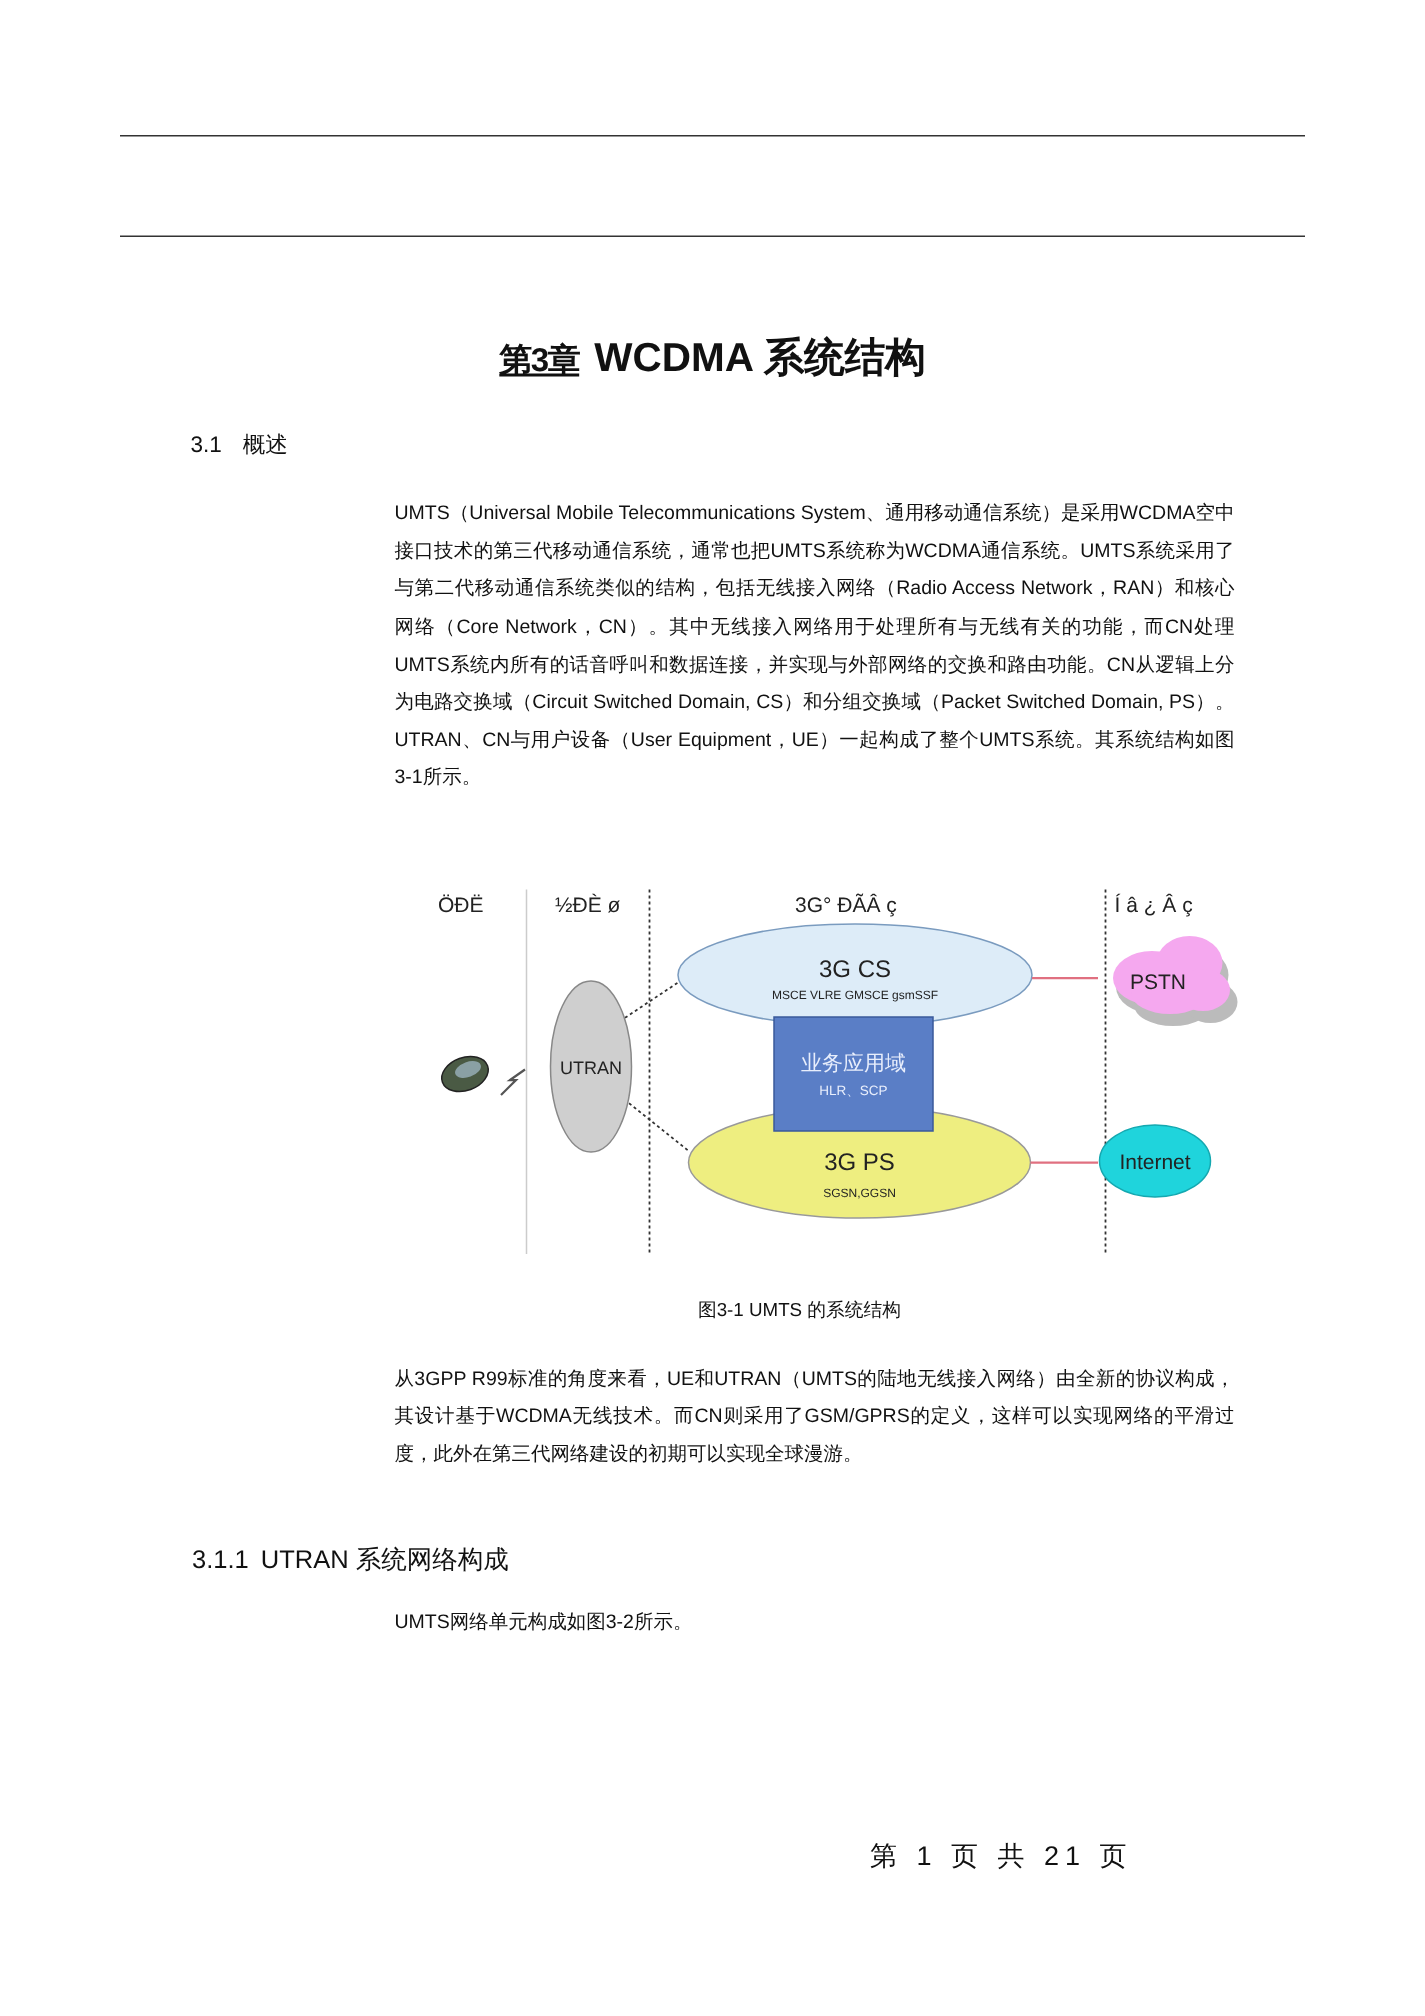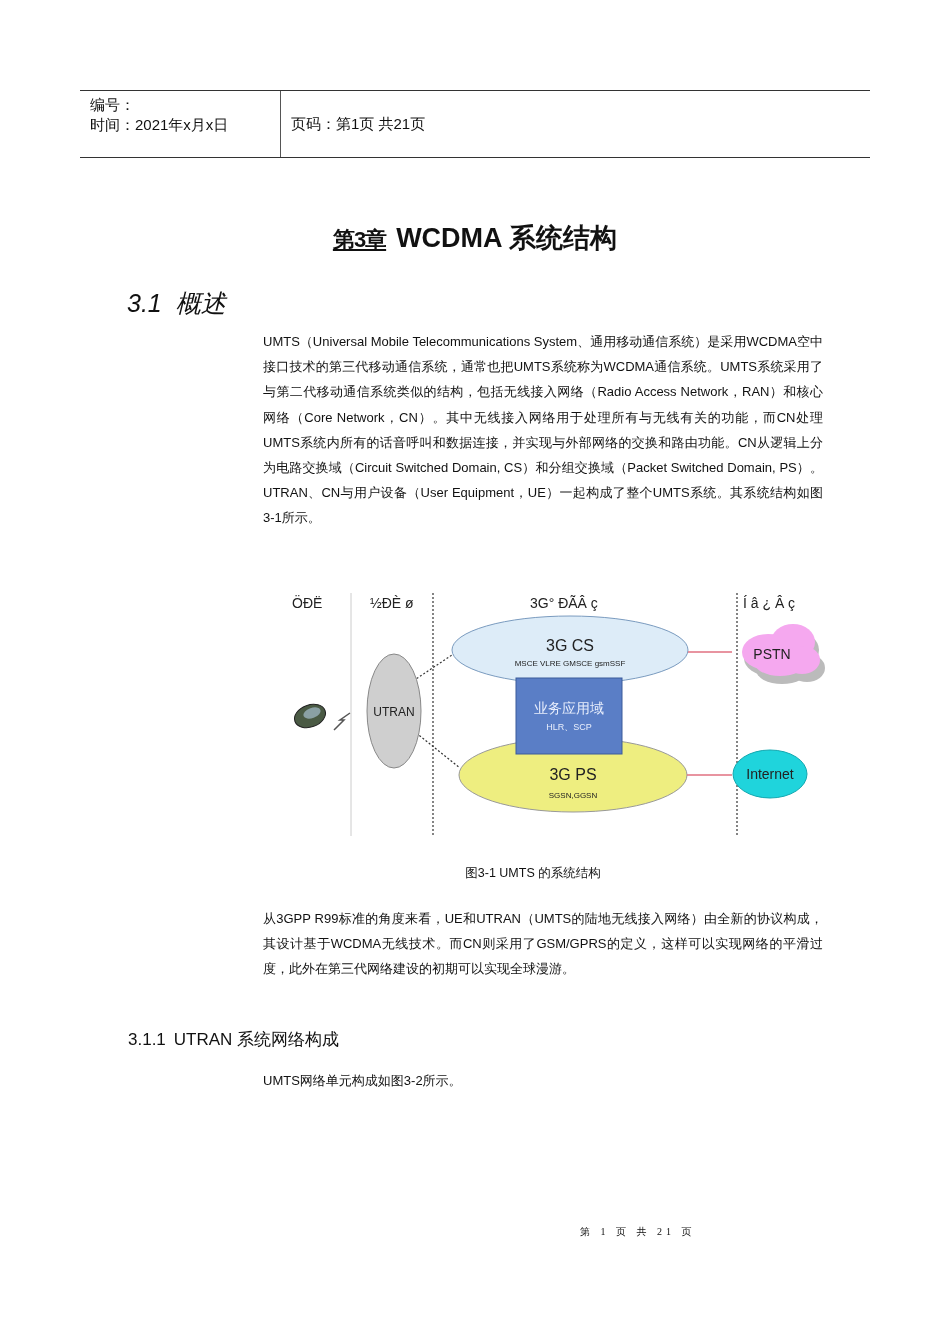--- a/index.html
+++ b/index.html
@@ -4,41 +4,36 @@
 <style>
   * { box-sizing: border-box; margin: 0; padding: 0; }
   body { width: 950px; height: 1344px; background: #ffffff; font-family: "Liberation Sans", "DejaVu Sans", sans-serif; color: #111; position: relative; overflow: hidden; }
   .header-table { position: absolute; left: 80px; top: 90px; width: 790px; height: 68px; border-top: 1.5px solid #333; border-bottom: 1.5px solid #333; display: flex; }
   .hcell { height: 100%; }
   .hcell.left { width: 201px; border-right: 1px solid #555; padding: 4px 0 0 10px; font-size: 15px; line-height: 20px; }
   .hcell.mid { width: 374px; border-right: 1px solid #555; display: flex; align-items: center; justify-content: center; color: #e01010; font-size: 21px; font-weight: bold; letter-spacing: 0.5px; }
   .hcell.right { flex: 1; display: flex; align-items: center; padding-left: 10px; font-size: 15px; }
   .chapter-title { position: absolute; top: 220px; left: 0; width: 950px; text-align: center; font-size: 27px; font-weight: bold; }
   .chapter-title .prefix { font-size: 22px; letter-spacing: -1px; margin-right: 10px; text-decoration: underline; }
-  .h2 { position: absolute; left: 127px; top: 287px; font-size: 25px; font-style: italic; }
+  .h2 { position: absolute; left: 127px; top: 287px; font-size: 15px; }
   .h2 .num { margin-right: 14px; }
   .para { position: absolute; left: 263px; width: 560px; font-size: 13px; line-height: 25.2px; text-align: justify; }
   .p1 { top: 329px; }
   .p2 { top: 906px; }
   .p3 { top: 1068px; }
   .h3 { position: absolute; left: 128px; top: 1028px; font-size: 17px; }
   .h3 .num { margin-right: 8px; }
   .figure { position: absolute; left: 280px; top: 588px; width: 560px; height: 250px; }
   .fig-caption { position: absolute; top: 865px; left: 0; width: 1066px; text-align: center; font-size: 12.5px; }
-  .footer { position: absolute; top: 1225px; left: 580px; font-size: 10px; letter-spacing: 4px; font-family: Liberation Serif, serif; }
+  .footer { position: absolute; top: 1225px; left: 580px; font-size: 18px; letter-spacing: 4px; font-family: Liberation Sans, sans-serif; }
 </style>
 </head>
 <body>
 
 <div class="header-table">
-  <div class="hcell left">
-    <div>编号：</div>
-    <div>时间：2021年x月x日</div>
-  </div>
-  <div class="hcell right">页码：第1页  共21页</div>
 </div>
 
 <div class="chapter-title">
   <span class="prefix">第3章</span><span>WCDMA 系统结构</span>
 </div>
 
 <div class="h2">
   <span class="num">3.1</span><span>概述</span>
 </div>
 

